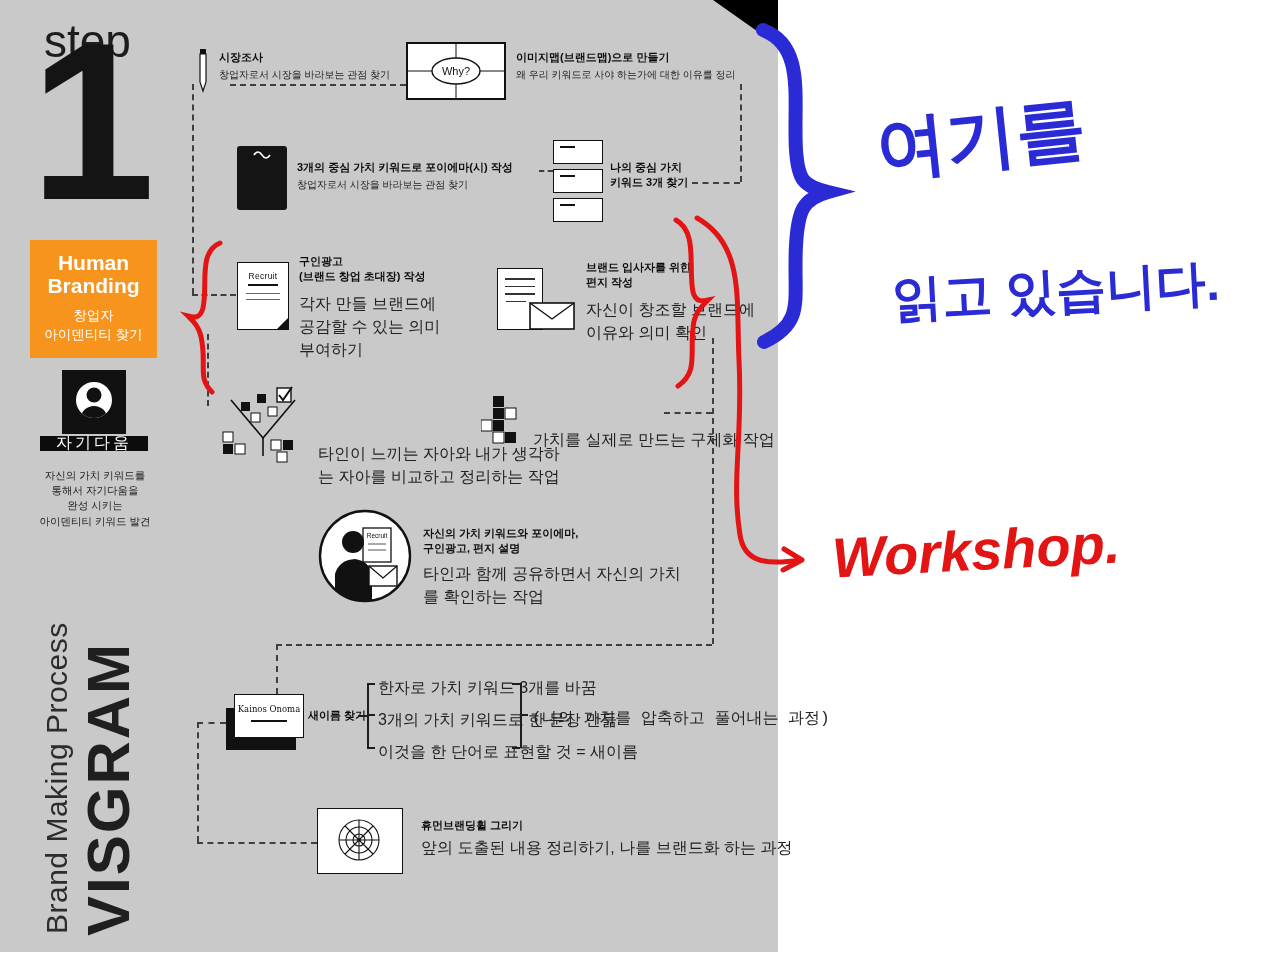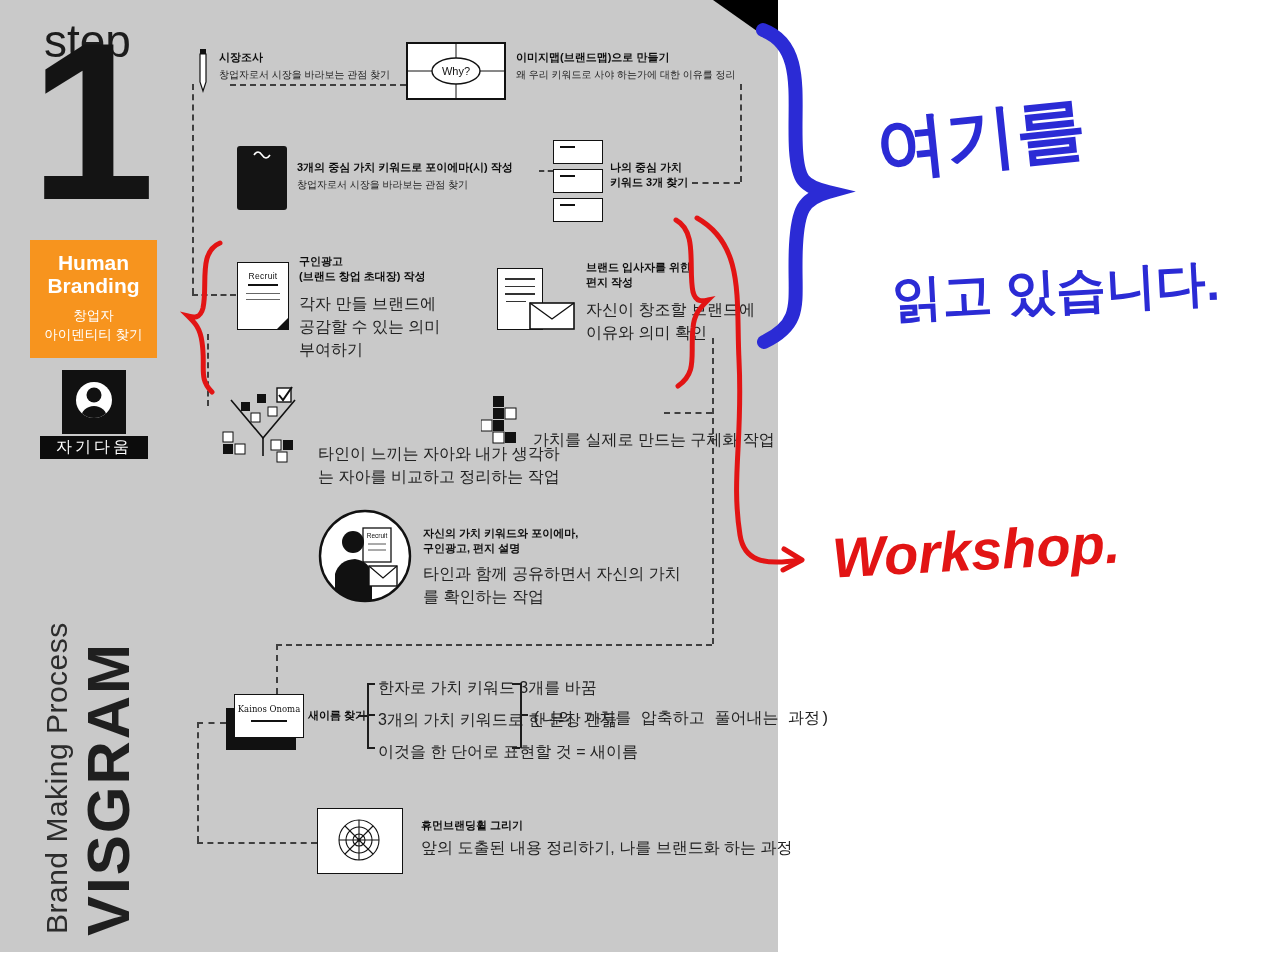--- a/index.html
+++ b/index.html
@@ -48,22 +48,26 @@
     <clipPath id="pclip">
         <circle cx="32" cy="30" r="18"></circle>
       </clipPath>
     <circle cx="32" cy="30" r="18" fill="#fff"></circle>
     <g clip-path="url(#pclip)">
       <circle cx="32" cy="25" r="7.5" fill="#111"></circle>
       <path d="M19 48 a13 12 0 0 1 26 0 z" fill="#111"></path>
     </g>
   </svg>
 
-  <div class="abs" style="left:40px;top:436px;width:108px;height:23px;background:#0c0c0c;color:#fff;font-size:16px;letter-spacing:3px;display:flex;align-items:center;justify-content:center;">자기다움</div>
-
+  <div class="abs" style="left:40px;top:436px;width:108px;height:15px;background:#0c0c0c;color:#fff;font-size:16px;letter-spacing:3px;display:flex;align-items:center;justify-content:center;">자기다움</div>
+
+  <div class="abs d" style="left:22px;top:468px;width:146px;text-align:center;font-size:10.5px;">자신의 가치 키워드를
+통해서 자기다움을
+완성 시키는
+아이덴티티 키워드 발견</div>
 
   <div class="abs" style="left:40px;top:934px;transform:rotate(-90deg);transform-origin:0 0;font-size:30px;color:#2c2c2c;white-space:nowrap;letter-spacing:.5px;">Brand Making Process</div>
   <div class="abs" style="left:74px;top:936px;transform:rotate(-90deg);transform-origin:0 0;font-size:60px;font-weight:700;letter-spacing:2px;color:#1f1f1f;white-space:nowrap;">VISGRAM</div>
 
   <div class="abs dh" style="top:84px;left:230px;width:176px;"></div>
   <div class="abs dv" style="left:740px;top:84px;height:98px;"></div>
   <div class="abs dh" style="top:182px;left:692px;width:48px;"></div>
   <div class="abs dv" style="left:192px;top:84px;height:210px;"></div>
   <div class="abs dh" style="top:294px;left:192px;width:44px;"></div>
   <div class="abs dv" style="left:207px;top:334px;height:72px;"></div>

